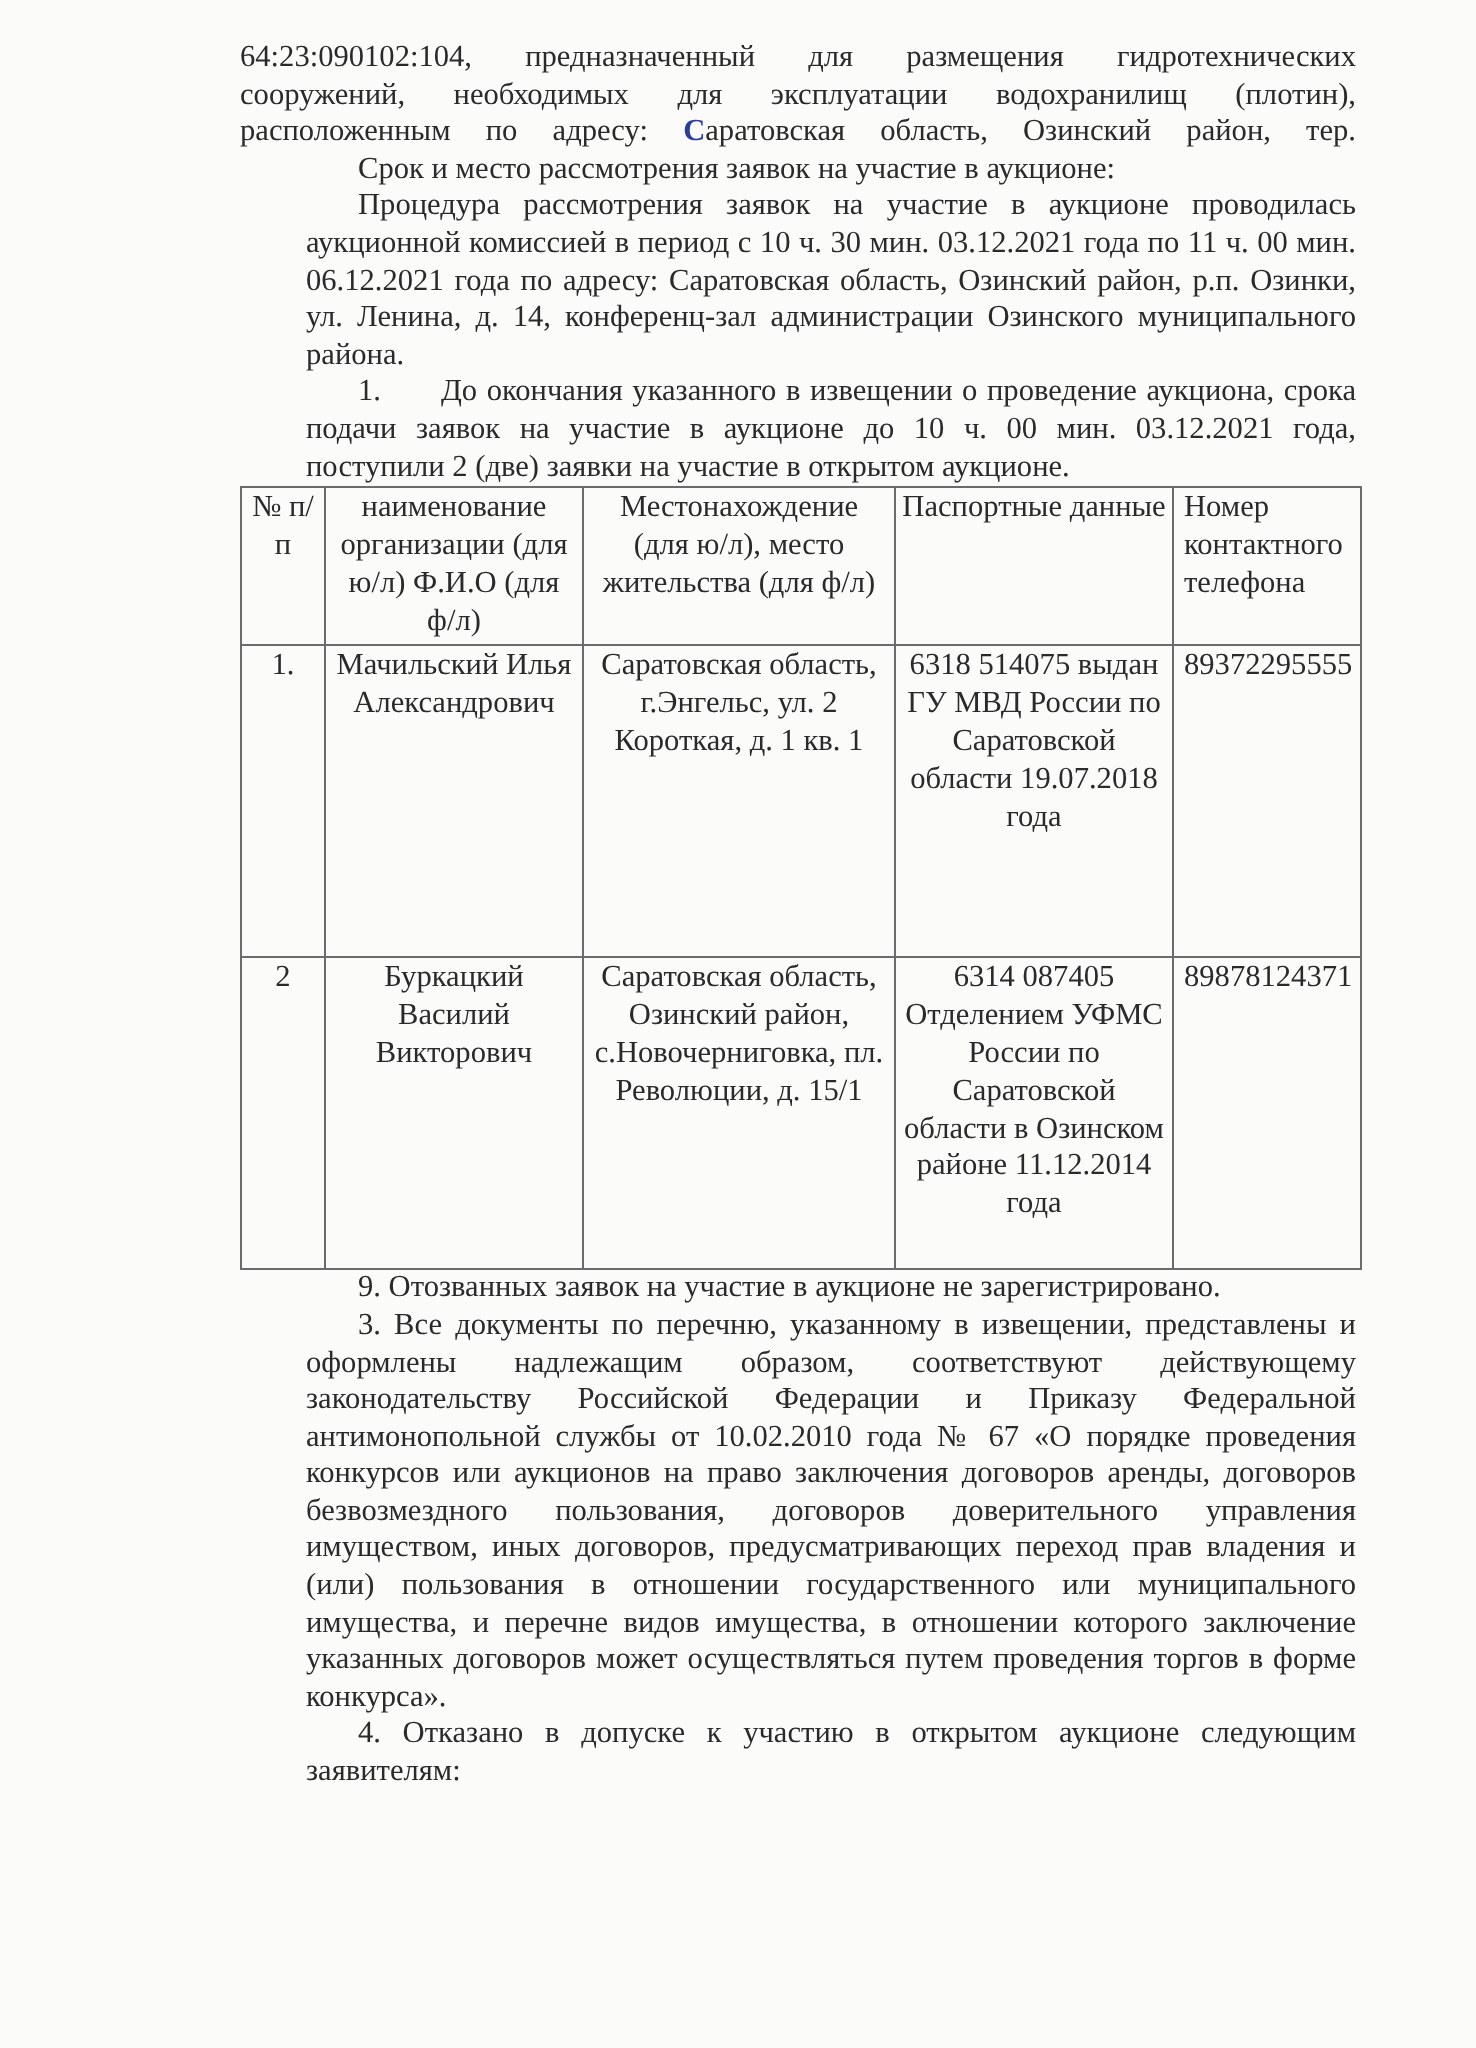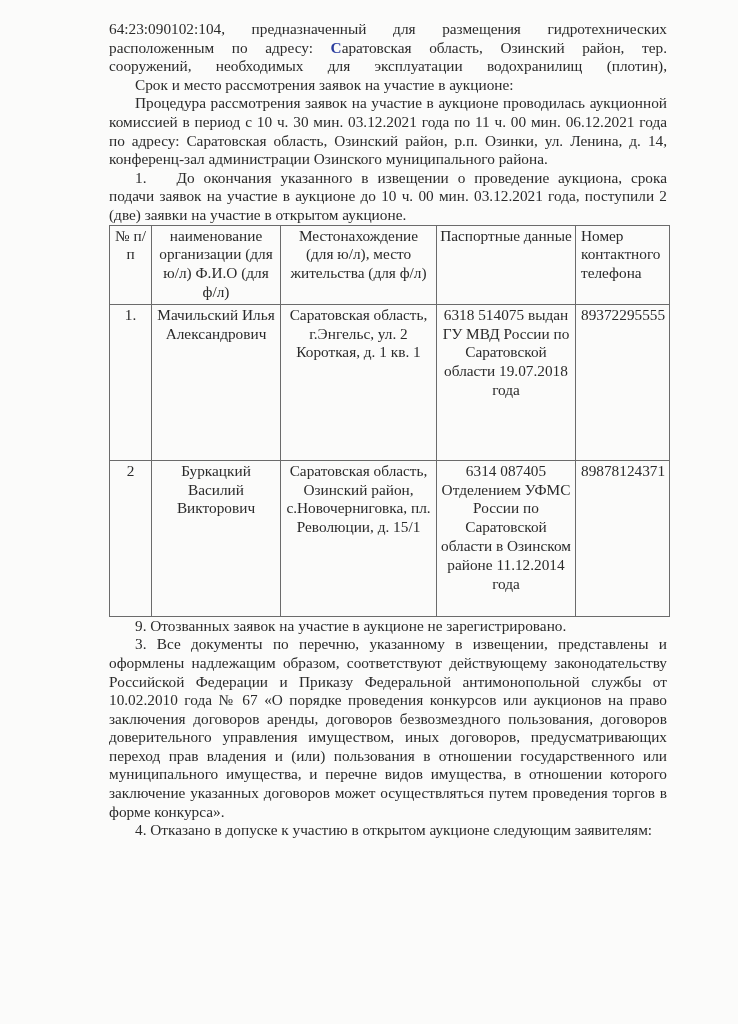--- a/index.html
+++ b/index.html
@@ -4,26 +4,26 @@
 <style>
   html, body { margin: 0; padding: 0; }
   body {
     width: 738px; height: 1024px; overflow: hidden;
     background: #fbfbfa;
     font-family: "Liberation Serif", serif;
     color: #2a2a2a;
     position: relative;
   }
   .page {
-    position: absolute; left: 109px; top: 20px; width: 558px;
+    position: absolute; left: 120px; top: 20px; width: 558px;
     font-size: 15.3px; line-height: 18.6px;
   }
   p { margin: 0; text-align: justify; text-align-last: auto; }
   p.indent { text-indent: 26px; }
-  p.last-left { text-align-last: left; }
+  p.last-left { text-align-last: left; margin-left: 33px; }
   .tab { display: inline-block; width: 30px; }
   table {
     border-collapse: collapse; width: 560px; margin-top: 0;
     table-layout: fixed;
     font-size: 15.3px; line-height: 18.8px;
   }
   td, th {
     border: 1px solid #6b6b6b;
     vertical-align: top;
     padding: 1px 3px 2px 3px;
@@ -39,22 +39,22 @@
   tr.row2 td { height: 152px; }
   .ink-c { color: #2b3d9e; font-weight: bold; }
 </style>
 </head>
 <body>
 
 <div class="page">
 
   <p style="margin-top:0;">
     <span style="display:block;text-align:justify;text-align-last:justify;">64:23:090102:104, предназначенный для размещения гидротехнических</span>
+    <span style="display:block;text-align:justify;text-align-last:justify;">сооружений, необходимых для эксплуатации водохранилищ (плотин),</span>
     <span style="display:block;text-align:justify;text-align-last:justify;"><span>расположенным по адресу: </span><span class="ink-c">С</span><span>аратовская область, Озинский район, тер.</span></span>
-    <span style="display:block;text-align:justify;text-align-last:justify;">сооружений, необходимых для эксплуатации водохранилищ (плотин),</span>
   </p>
 
   <p class="indent last-left">Срок и место рассмотрения заявок на участие в аукционе:</p>
 
   <p class="indent last-left">Процедура рассмотрения заявок на участие в аукционе проводилась аукционной комиссией в период с 10 ч. 30 мин. 03.12.2021 года по 11 ч. 00 мин. 06.12.2021 года по адресу: Саратовская область, Озинский район, р.п. Озинки, ул. Ленина, д. 14, конференц-зал администрации Озинского муниципального района.</p>
 
 
   <p class="indent last-left"><span>1.</span><span class="tab"></span><span>До окончания указанного в извещении о проведение аукциона, срока подачи заявок на участие в аукционе до 10 ч. 00 мин. 03.12.2021 года, поступили 2 (две) заявки на участие в открытом аукционе.</span></p>
 
 

